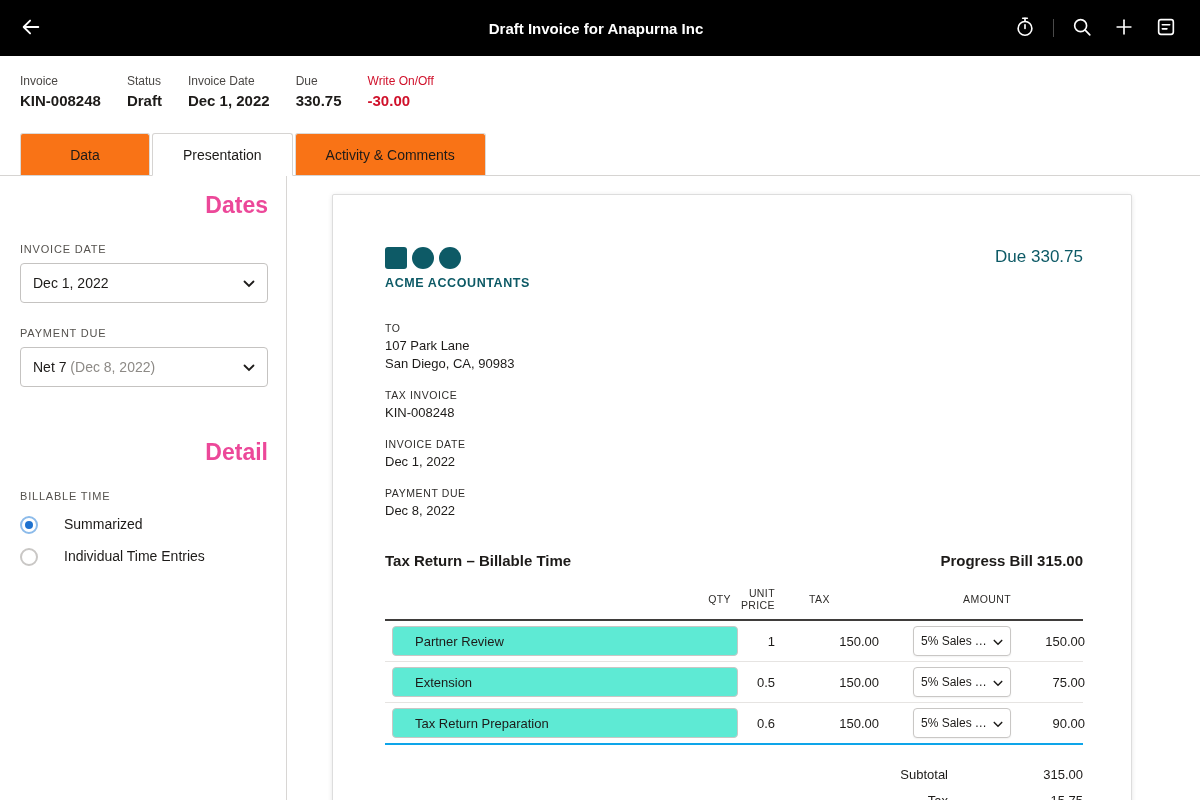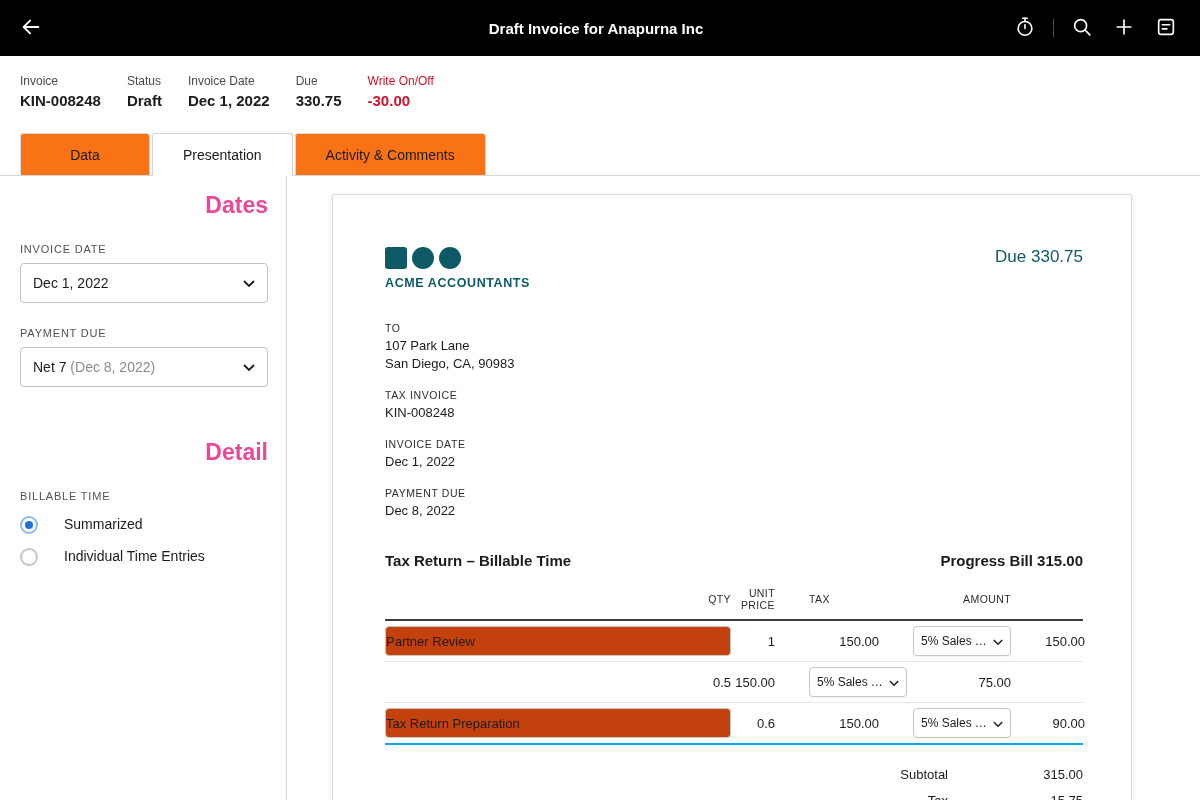--- a/index.html
+++ b/index.html
@@ -85,21 +85,21 @@
   .itable{margin-top:18px;}
   .trow{display:grid;grid-template-columns:346px 44px 104px 132px 74px;align-items:center;}
   .thead{padding-bottom:8px;border-bottom:2px solid #3f3d3b;}
   .thead span{font-size:10.5px;letter-spacing:.4px;color:#2f2d2b;}
   .c-right{text-align:right;}
   .c-tax{padding-left:34px;}
   .tbody-row{padding:5px 0;border-bottom:1px solid #e6e4e2;min-height:41px;}
   .tbody-row.last{border-bottom:2px solid #0ea5e9;}
   .desc-input{
     width:100%;height:30px;border:1px solid #c9c7c5;border-radius:4px;
-    font-size:13px;color:#1d1b19;padding:0 0;font-family:inherit;background:#c2410c;
+    font-size:13px;color:#1d1b19;padding:0 22px;font-family:inherit;background:#5eead4;margin-left:7px;
   }
   .cell-num{font-size:13px;color:#1d1b19;}
   .tax-select{
     width:98px;height:30px;border:1px solid #c9c7c5;border-radius:4px;background:#fff;
     display:flex;align-items:center;padding:0 7px;cursor:pointer;gap:4px;
     box-shadow:0 1px 2px rgba(0,0,0,.06);
   }
   .tax-select .tx{flex:1;font-size:12px;color:#1d1b19;white-space:nowrap;overflow:hidden;text-overflow:ellipsis;}
   
   .totals{margin-top:22px;}
@@ -277,20 +277,21 @@
               <span class="tx">5% Sales Tax</span>
               <span><svg width="10" height="7" viewBox="0 0 12 8" fill="none" stroke="#1d1b19" stroke-width="1.8" stroke-linecap="round">
                     <polyline points="1.5,1.5 6,6 10.5,1.5"></polyline>
                   </svg></span>
             </span>
           </span>
           <span class="c-right cell-num">150.00</span>
         </div>
 
         <div class="trow tbody-row">
+          <span><input class="desc-input" value="Extension" style=""></span>
           <span class="c-right cell-num">0.5</span>
           <span class="c-right cell-num">150.00</span>
           <span class="c-tax">
             <span class="tax-select">
               <span class="tx">5% Sales Tax</span>
               <span><svg width="10" height="7" viewBox="0 0 12 8" fill="none" stroke="#1d1b19" stroke-width="1.8" stroke-linecap="round">
                     <polyline points="1.5,1.5 6,6 10.5,1.5"></polyline>
                   </svg></span>
             </span>
           </span>

